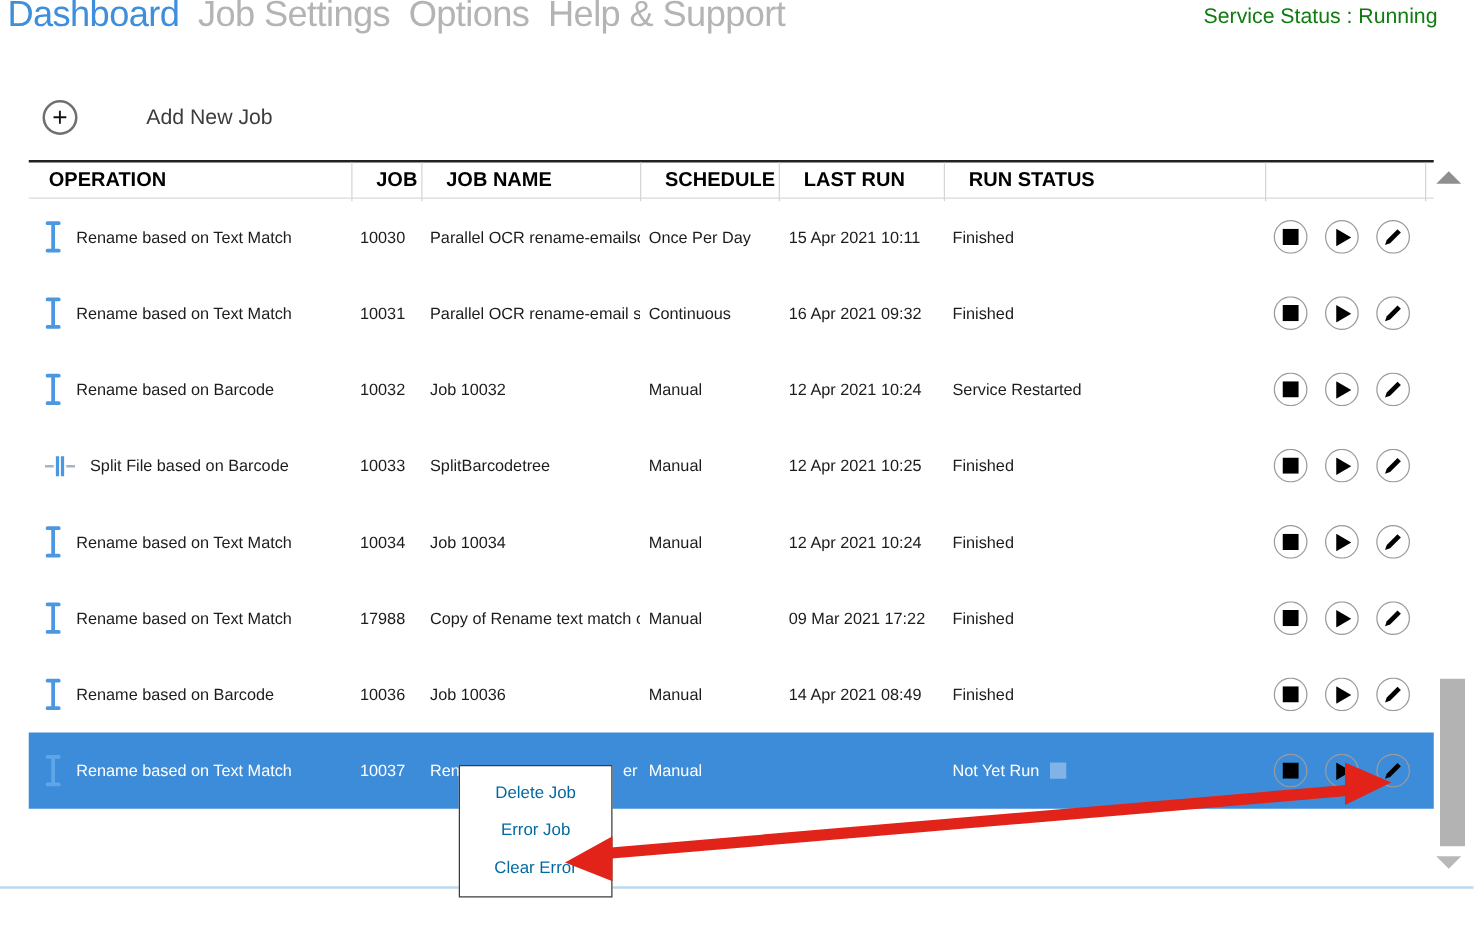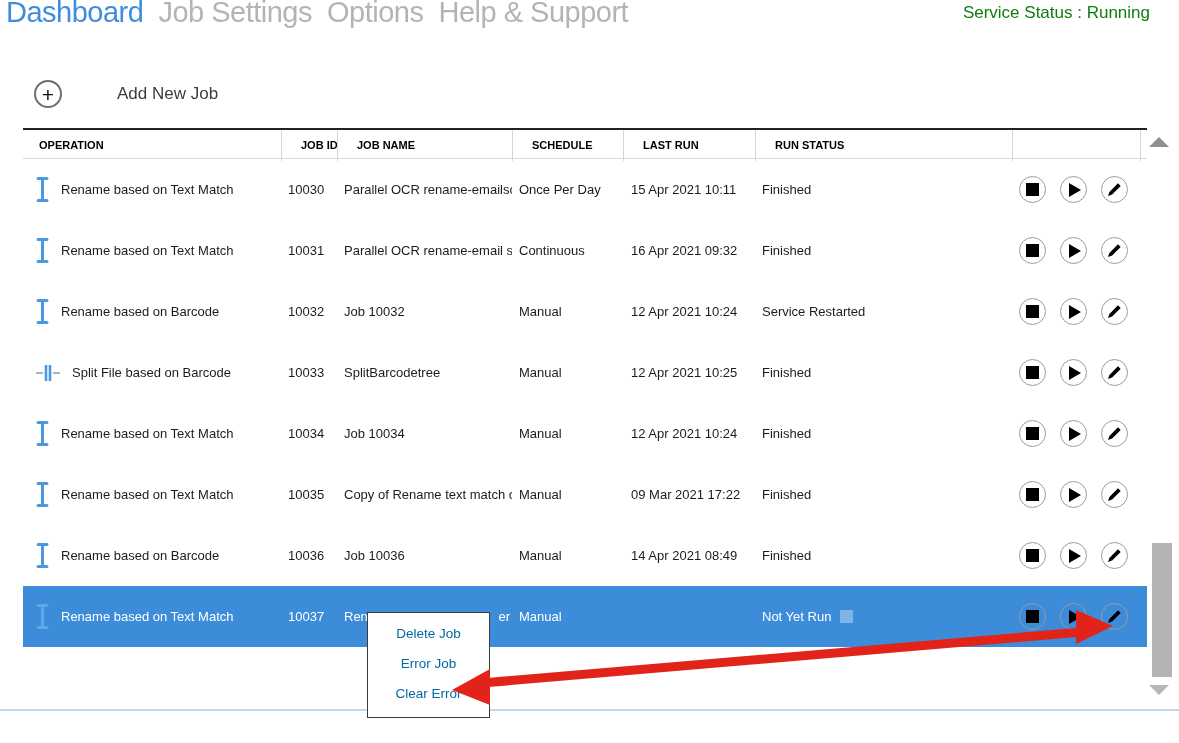--- a/index.html
+++ b/index.html
@@ -20,21 +20,21 @@
             gap:23px; cursor:pointer; }
   .addjob .plus { width:28px; height:28px; border:2px solid #6f6f6f; border-radius:50%;
                   display:flex; align-items:center; justify-content:center;
                   font-size:21px; font-weight:500; color:#111; line-height:1; }
   .addjob .lbl { font-size:17px; color:#3c3c3c;margin-left:32px; }
 
   
   .table { position:absolute; left:23px; top:128px; width:1124px; }
   .thead { display:grid; grid-template-columns:258px 56px 175px 111px 132px 257px 128px 7px;
            height:31px; border-top:2px solid #222; border-bottom:1px solid #dadada;
-           align-items:center; font-size:11px; font-weight:bold; color:#000; }
+           align-items:center; font-size:16px; font-weight:bold; color:#000; }
   .thead .hc { padding-left:19px; height:31px; line-height:30px; overflow:hidden; white-space:nowrap; }
   .thead .hc + .hc { border-left:1px solid #d6d6d6; }
   .thead .hc.first { padding-left:16px; }
 
   .row { display:grid; grid-template-columns:258px 56px 175px 111px 132px 257px 135px;
          height:61px; align-items:center; font-size:13px; color:#1c1c1c; }
   .row .c { padding-left:7px; white-space:nowrap; overflow:hidden; }
   .row .c.op { padding-left:13px; display:flex; align-items:center; gap:12px; }
   .row .c.lr { padding-left:8px; }
   .row.selected { background:#3d8cda; color:#fff; }
@@ -271,21 +271,21 @@
 
   <div class="row">
     <div class="c op">
         <span class="opicon">
           <svg width="13" height="27" viewBox="0 0 13 27">
             <path d="M2 2.5h9M2 24.5h9M6.5 2.5v22" stroke="#4a97e2" stroke-width="3" fill="none" stroke-linecap="round"></path>
           </svg>
         </span>
         <span>Rename based on Text Match</span>
       </div>
-    <div class="c">10035</div>
+    <div class="c">17988</div>
     <div class="c">Copy of Rename text match c</div>
     <div class="c">Manual</div>
     <div class="c lr">09 Mar 2021 17:22</div>
     <div class="c">Finished</div>
     <div class="c acts">
       <div class="abtn">
           <svg width="13" height="13" viewBox="0 0 13 13">
             <rect width="13" height="13" fill="#000"></rect>
           </svg>
         </div>

